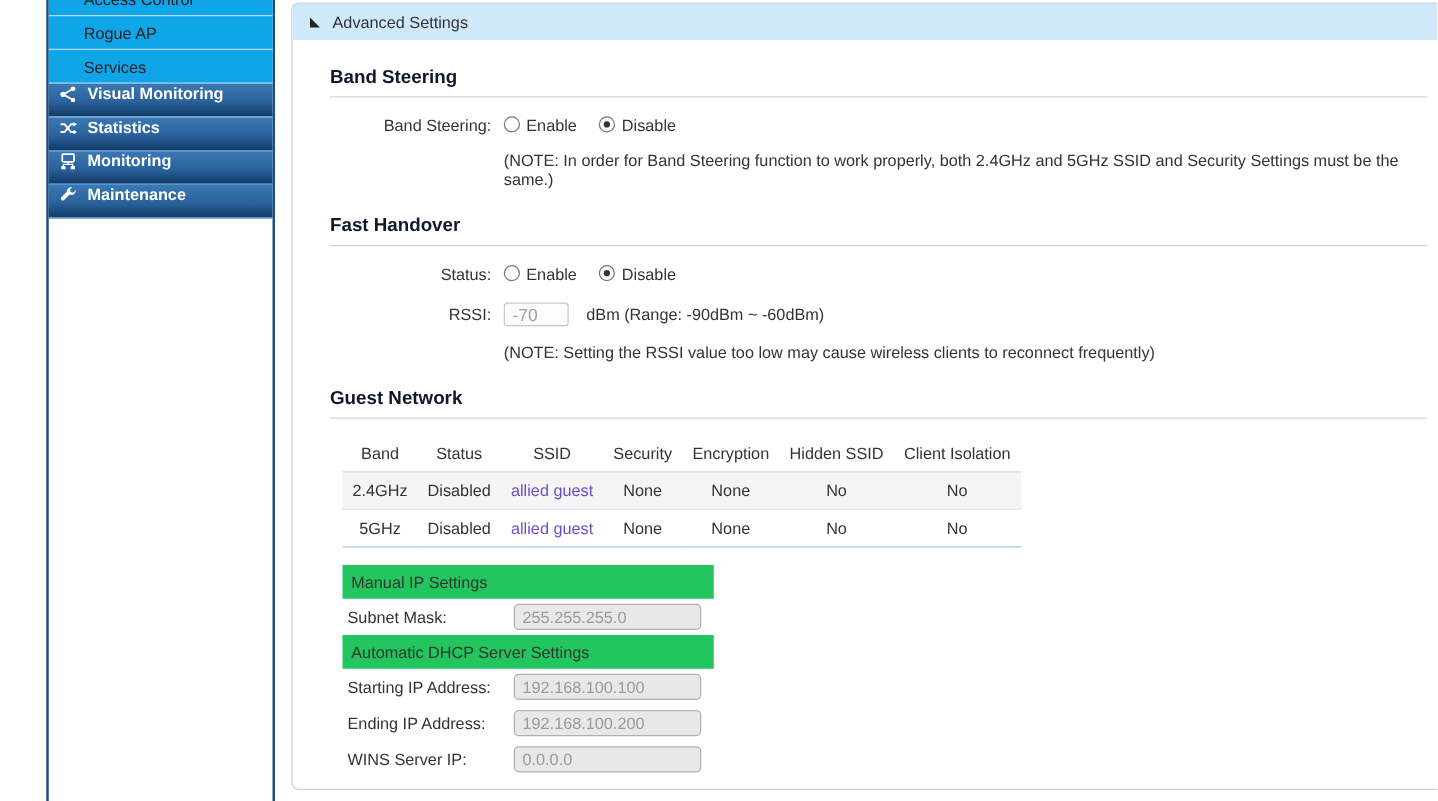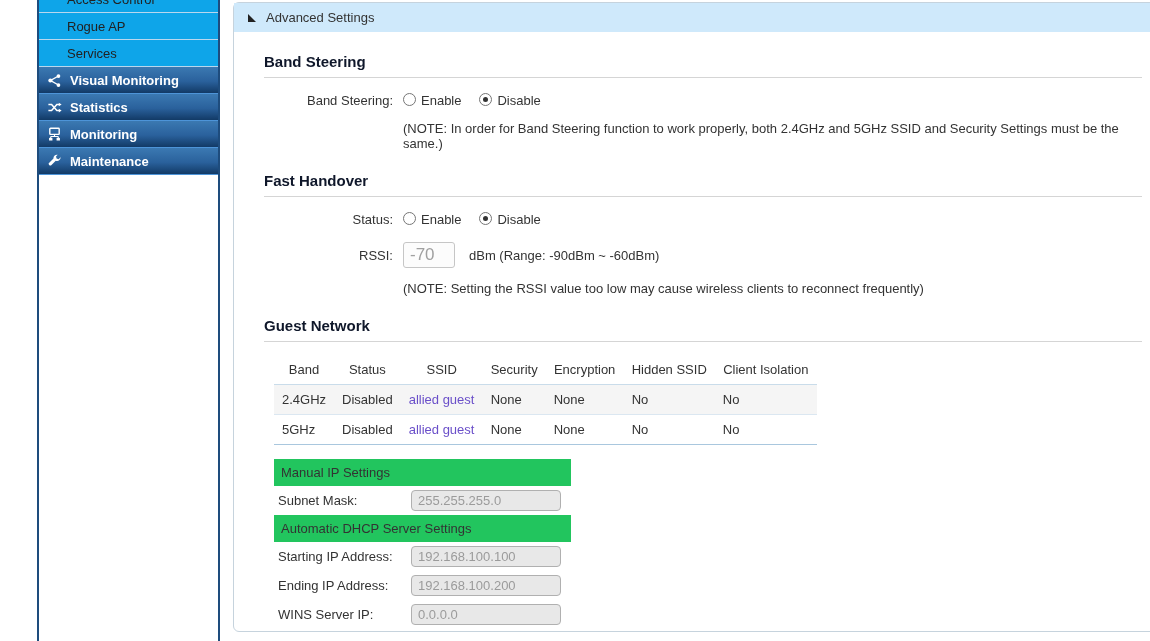--- a/index.html
+++ b/index.html
@@ -6,21 +6,21 @@
   *{box-sizing:border-box;}
   body{font-family:"Liberation Sans","DejaVu Sans",sans-serif;font-size:13px;color:#333;}
   .screen{position:relative;width:1150px;height:641px;overflow:hidden;background:#fff;}
 
   
   .sidebar{position:absolute;left:37px;top:0;bottom:0;width:183px;background:#fff;
     border-left:2px solid var(--sidebar-navy,#1e4c7d);border-right:2px solid var(--sidebar-navy,#1e4c7d);}
   .sub-item{height:27px;line-height:27px;padding-left:28px;color:#222;cursor:pointer;
     border-bottom:1px solid #b9d7ee;background:#0ea5e9;}
   .sub-item.first{margin-top:-14px;}
-  .main-item{height:27px;display:flex;align-items:center;padding-left:7px;cursor:pointer;
+  .main-item{height:27px;display:flex;align-items:flex-start;padding-left:7px;cursor:pointer;
     color:#fff;font-weight:bold;
     background:linear-gradient(to bottom,#3b79b2 0%,#2a619c 55%,#123a66 100%);
     border-bottom:1px solid #4d94d8;}
   .mi-icon{width:16px;height:16px;margin-right:8px;display:inline-flex;align-items:center;justify-content:center;}
   .mi-icon svg{display:block;}
 
   
   .panel{position:absolute;left:233px;top:2px;width:930px;height:630px;background:#fff;
     border:1px solid #c6d3dd;border-radius:6px;}
   .panel-header{height:29px;display:flex;align-items:center;padding-left:14px;cursor:pointer;
@@ -33,28 +33,28 @@
 
   .form-row{display:flex;align-items:center;margin-top:15px;}
   .flabel{width:129px;text-align:right;margin-right:10px;flex:0 0 129px;}
   .radio-opt{display:inline-flex;align-items:flex-start;margin-right:18px;cursor:pointer;}
   .radio{width:13px;height:13px;border:1px solid #767676;border-radius:50%;background:#fff;
     display:inline-block;position:relative;margin-right:5px;}
   .radio.checked::after{content:'';position:absolute;left:3px;top:3px;width:5px;height:5px;
     background:#333;border-radius:50%;}
   .note{margin:13px 0 6px 139px;color:#333;}
 
-  .rssi-input{width:52px;height:26px;border:1px solid #c6c6c6;border-radius:3px;background:#fcfcfc;
-    color:#a0a0a0;padding:0 6px;font-size:17px;font-family:inherit;}
+  .rssi-input{width:52px;height:19px;border:1px solid #c6c6c6;border-radius:3px;background:#fcfcfc;
+    color:#a0a0a0;padding:0 6px;font-size:14px;font-family:inherit;}
   .unit{margin-left:14px;}
 
   
   table.guest-table{border-collapse:collapse;margin:16px 0 14px 10px;}
   .guest-table th{font-weight:normal;text-align:center;padding:4px 8px 7px 8px;border-bottom:1px solid #c9dcea;white-space:nowrap;}
-  .guest-table td{padding:7px 8px;white-space:nowrap;}
+  .guest-table td{text-align:center;padding:7px 8px;white-space:nowrap;}
   .guest-table tbody tr.striped{background:#f5f5f5;}
   .guest-table tbody tr.striped td{border-bottom:1px solid #dbe7f1;}
   .guest-table tbody tr.last td{border-bottom:1px solid #a9c7de;}
   .guest-table a{color:var(--link-purple,#6a4fc9);text-decoration:none;cursor:pointer;}
   .col-band{width:52px}.col-status{width:64px}.col-ssid{width:82px}.col-sec{width:62px}
   .col-enc{width:78px}.col-hid{width:88px}.col-iso{width:102px}
 
   
   .ip-block{margin:8px 0 0 10px;padding-bottom:20px;}
   .gray-bar{width:297px;height:27px;line-height:27px;background:#22c55e;padding-left:7px;color:#333;}

